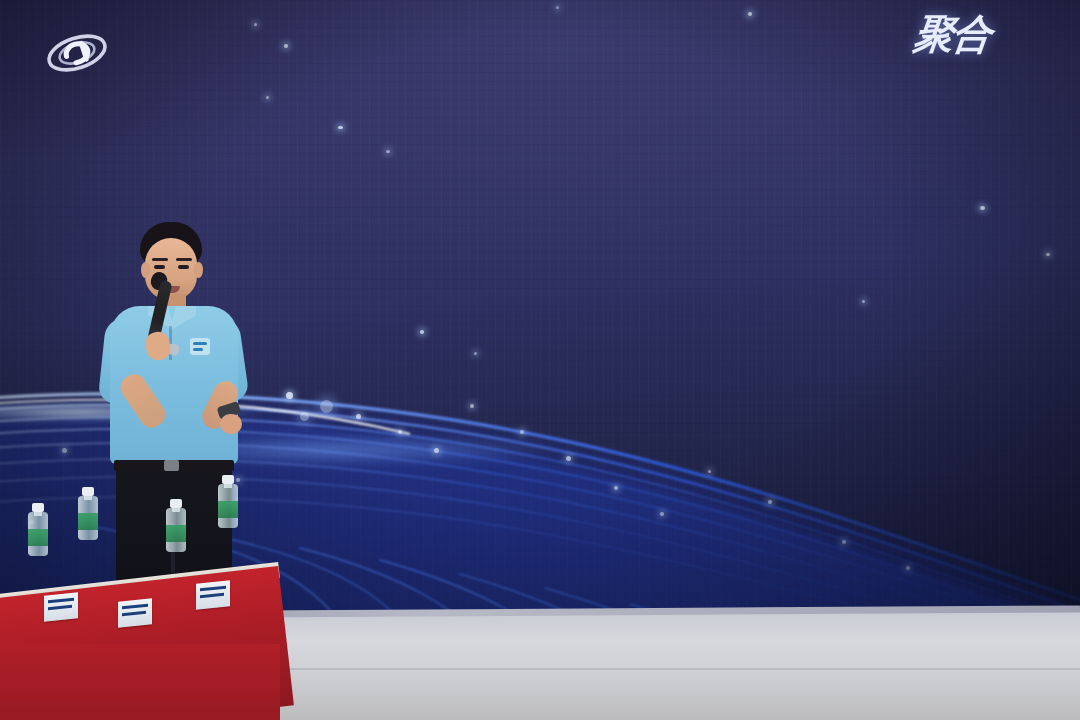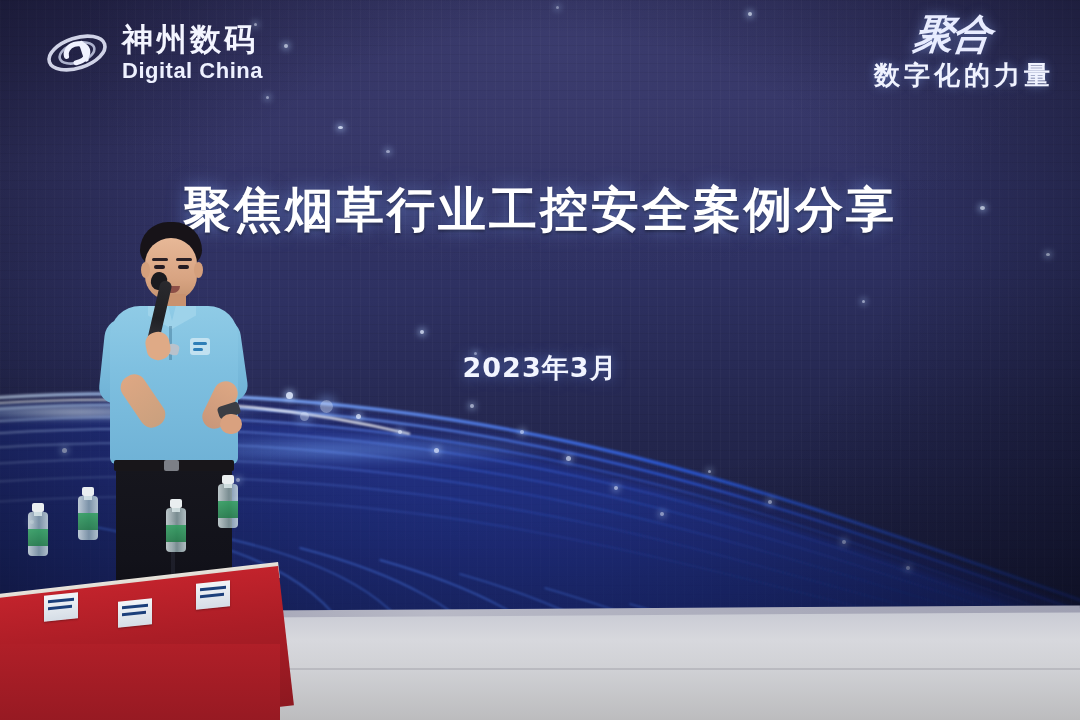--- a/index.html
+++ b/index.html
@@ -330,33 +330,26 @@
     <div class="brand-mark">
       <svg viewBox="0 0 66 62" width="66" height="62">
         <g transform="rotate(-18 33 31)">
           <ellipse cx="33" cy="31" rx="29" ry="15" fill="none" stroke="#dfe3f5" stroke-width="3.6" opacity=".92"></ellipse>
           <ellipse cx="33" cy="31" rx="18" ry="9.5" fill="none" stroke="#cfd6ef" stroke-width="2.6" opacity=".8"></ellipse>
           <path d="M22,31 a11,9 0 1 1 11,9 l-4,0" fill="none" stroke="#f0f2ff" stroke-width="5" stroke-linecap="round"></path>
           <path d="M40,23 l0,17" stroke="#f0f2ff" stroke-width="4.6" stroke-linecap="round"></path>
         </g>
       </svg>
     </div>
-    <div class="brand-text">
-      <span class="brand-cn">神州数码</span>
-      <span class="brand-en">Digital China</span>
-    </div>
   </div>
 
   <div class="event">
     <div class="event-callig">聚合</div>
-    <div class="event-sub">数字化的力量</div>
-  </div>
-
-  <div class="slide-title">聚焦烟草行业工控安全案例分享</div>
-  <div class="slide-date">2023年3月</div>
+  </div>
+
 
   <div class="floor"></div>
   <div class="floor-edge"></div>
   <div class="floor-seam"></div>
 
   <div class="speaker">
     <div class="sp-pants"></div>
     <div class="sp-leg-split"></div>
     <div class="sp-hair"></div>
     <div class="sp-face"></div>

